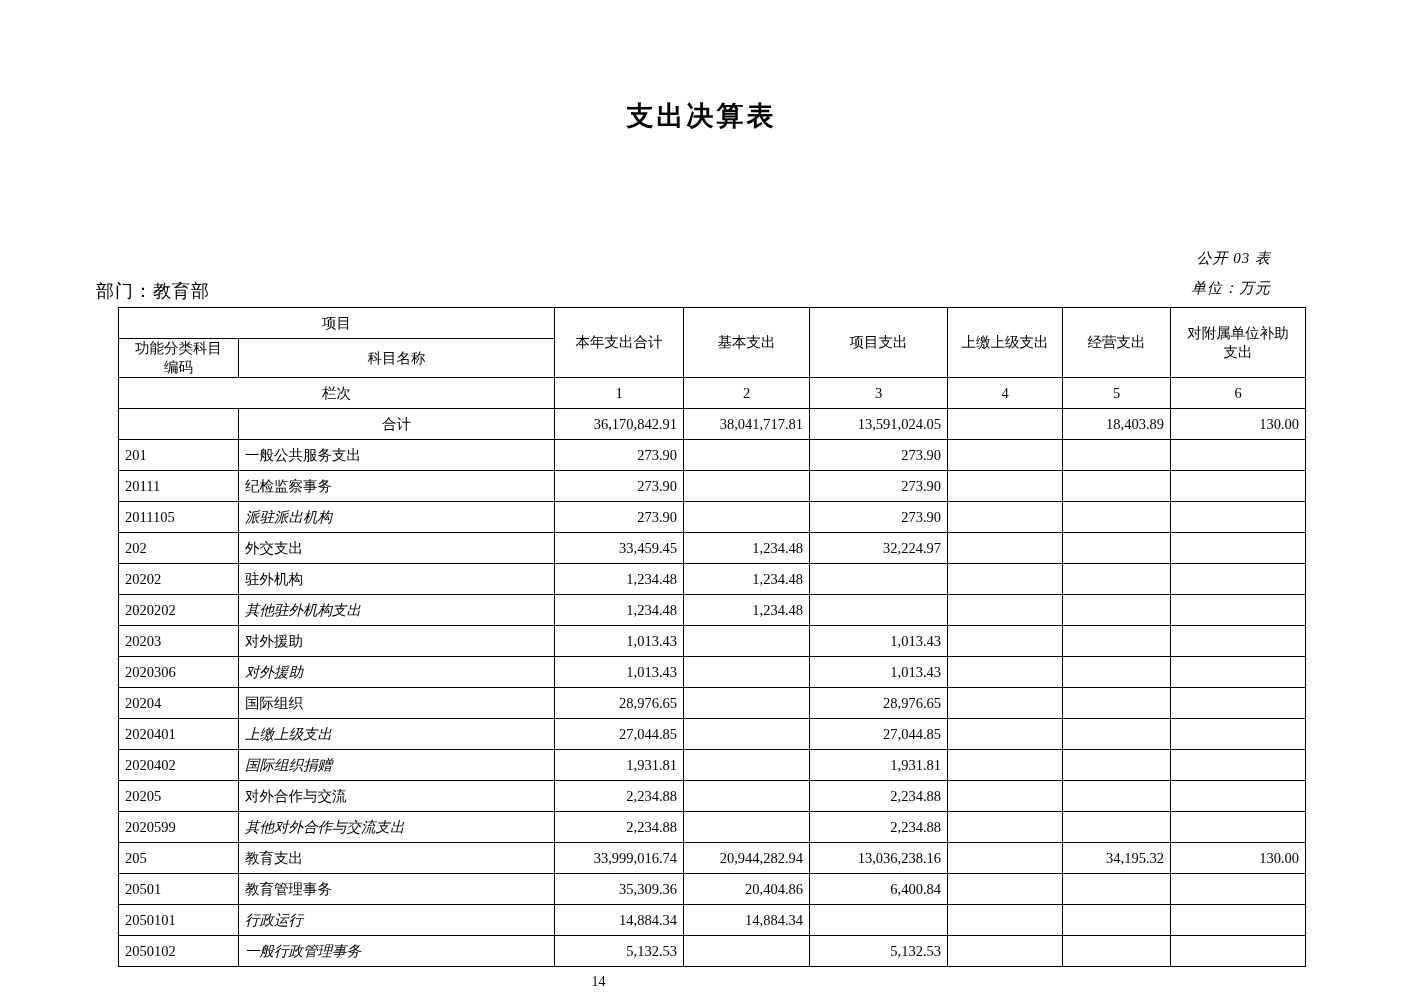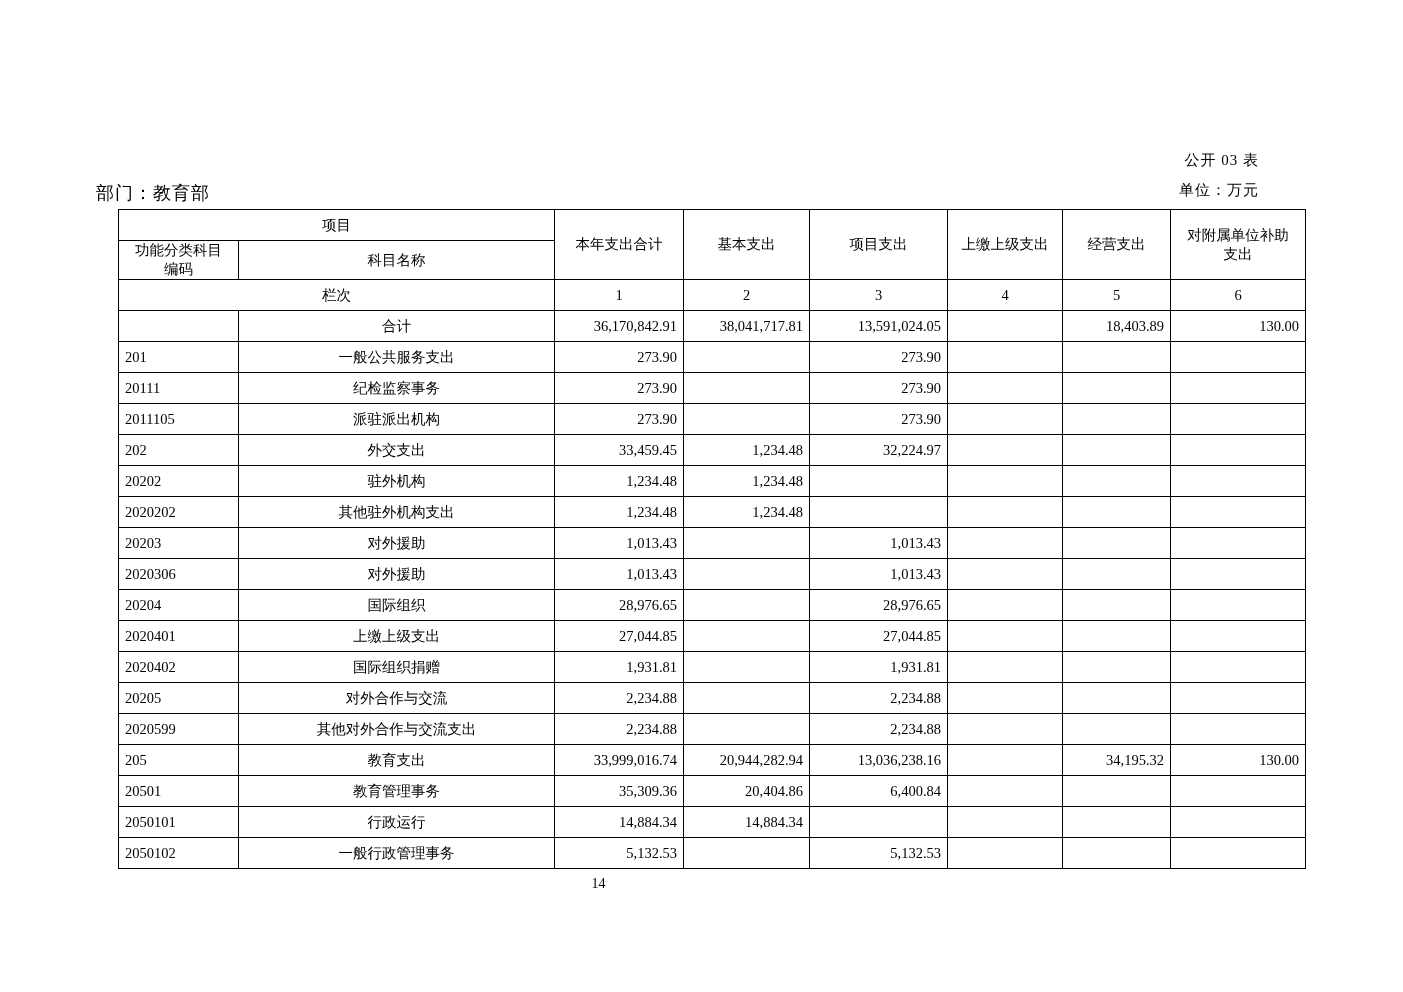--- a/index.html
+++ b/index.html
@@ -23,23 +23,24 @@
   }
   .doc-title {
     text-align: center;
     font-size: 27px;
     font-weight: bold;
     letter-spacing: 3px;
     margin-top: 98px;
   }
   .meta-right {
     position: absolute;
-    right: 144px;
+    right: 132px;
     font-size: 15px;
     letter-spacing: 1px;
+    font-style: italic;
   }
   .meta-right.r1 { top: 151px; }
   .meta-right.r2 { top: 181px; }
   .meta-left {
     position: absolute;
     left: 96px;
     top: 181px;
     font-size: 18px;
     letter-spacing: 1px;
   }
@@ -64,42 +65,43 @@
   col.c1 { width: 316px; }
   col.c2 { width: 129px; }
   col.c3 { width: 126px; }
   col.c4 { width: 138px; }
   col.c5 { width: 115px; }
   col.c6 { width: 108px; }
   col.c7 { width: 135px; }
 
   .ctr { text-align: center; }
   .rgt { text-align: right; padding-right: 10px; }
-  .lft { text-align: center; }
+  .lft { text-align: left; }
   .bold { font-weight: normal; }
   .hdr { text-align: center; vertical-align: middle; }
   .tall { height: 56px; }
   .indent1 { padding-left: 22px; }
-  .indent2 { padding-left: 40px; }
+  .indent2 { padding-left: 40px; font-style: italic; }
   .code-cell { text-align: left; padding-left: 14px; }
   .num { font-variant-numeric: tabular-nums; }
   .page-num {
     position: absolute;
     top: 876px;
     left: 0;
     width: 1197px;
     text-align: center;
     font-size: 14px;
   }
 </style>
 </head>
 <body>
 
 <div class="page">
 
+  <div class="doc-title">支出决算表</div>
 
   <div class="meta-right r1">公开 03 表</div>
   <div class="meta-right r2">单位：万元</div>
   <div class="meta-left">部门：教育部</div>
 
   <table class="fin">
     <colgroup>
       <col class="c0">
         <col class="c1">
         <col class="c2">

